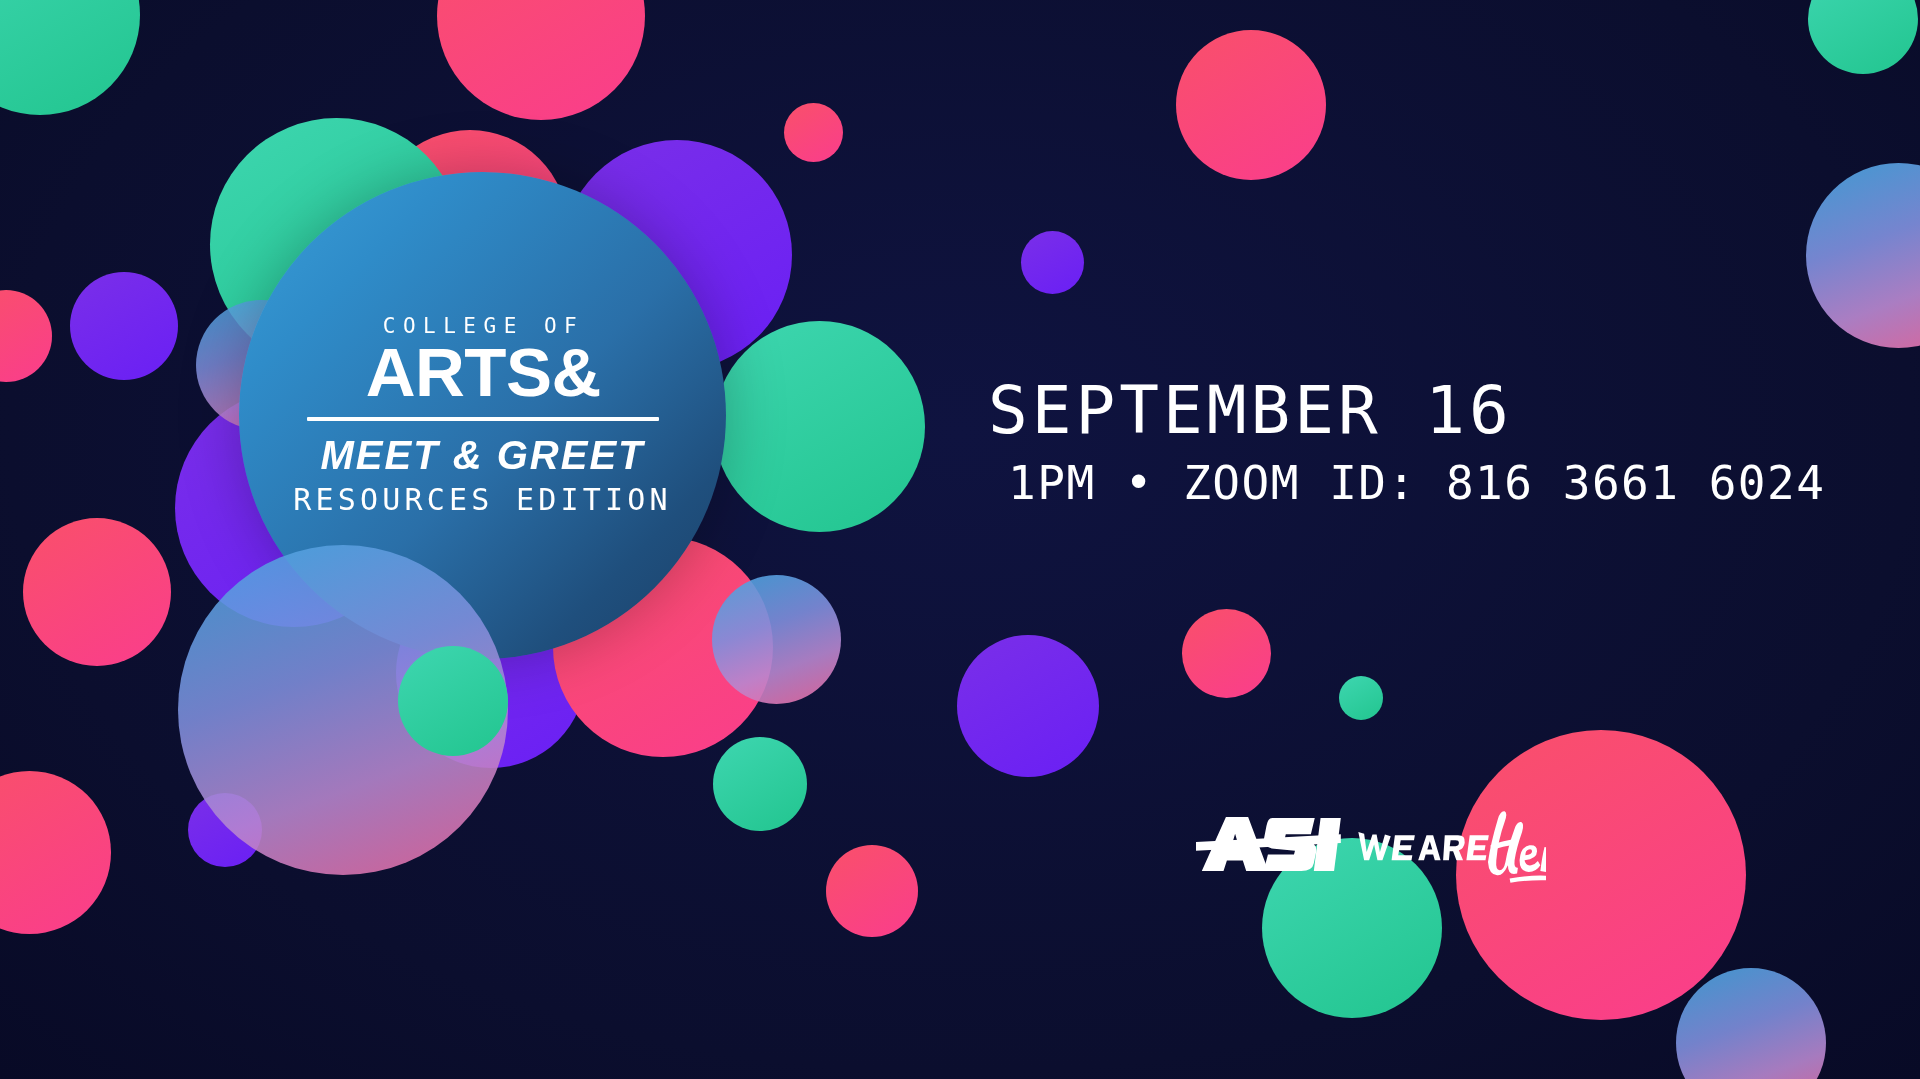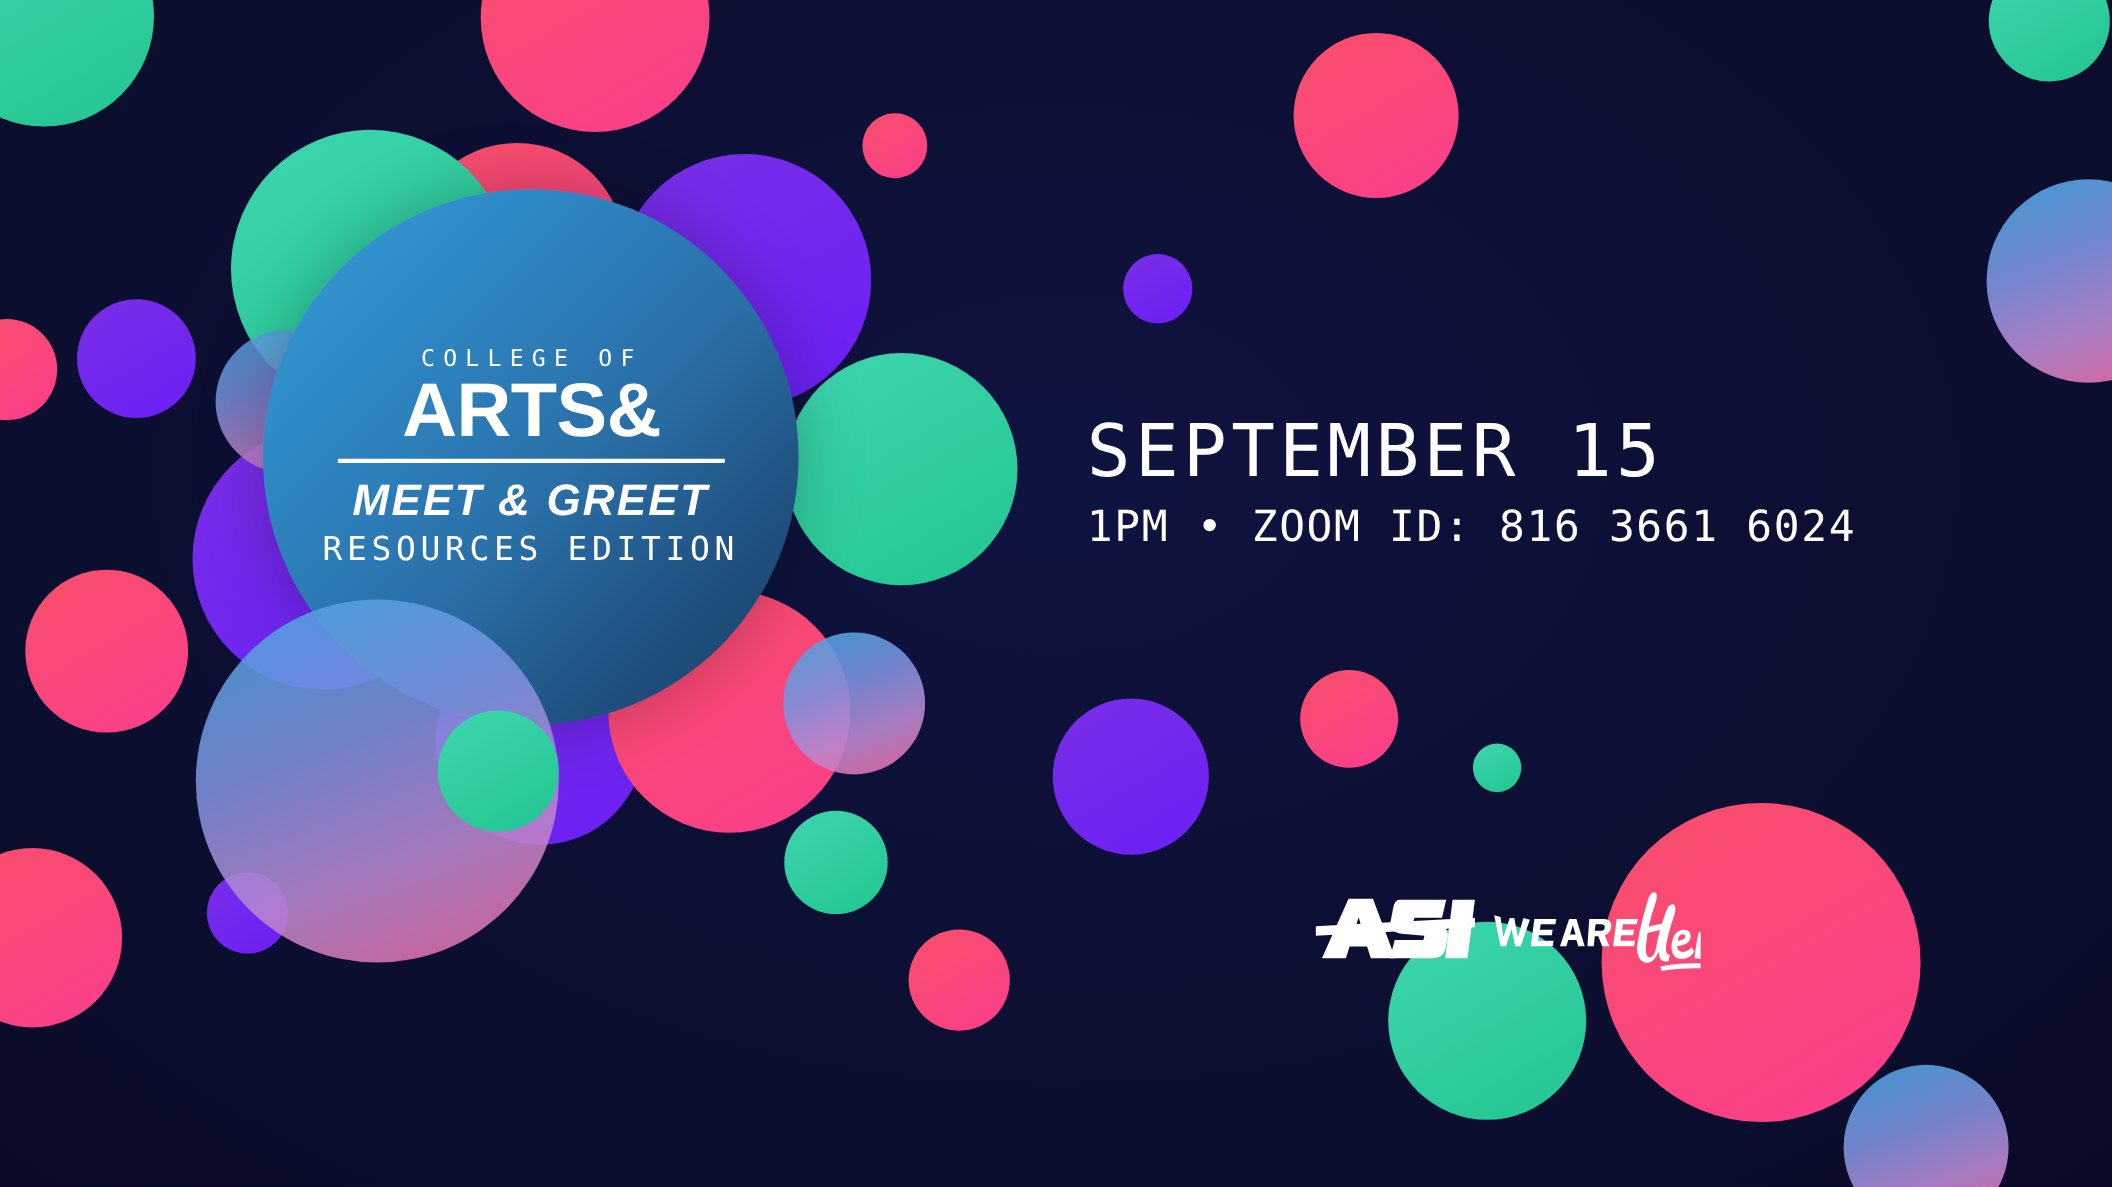--- a/index.html
+++ b/index.html
@@ -56,22 +56,22 @@
   #info-block{
     position:absolute;left:988px;top:378px;width:520px;z-index:60;color:#fff;
   }
   #event-date{
     font-family:"DejaVu Sans Mono", monospace;
     font-size:66px;font-weight:400;letter-spacing:4px;line-height:1;
     margin:0;white-space:nowrap;
   }
   #event-time{
     font-family:"DejaVu Sans Mono", monospace;
-    font-size:39px;font-weight:400;letter-spacing:1.5px;line-height:1;
-    margin:16px 0 0 0;white-space:nowrap;
+    font-size:46px;font-weight:400;letter-spacing:1.5px;line-height:1;
+    margin:16px 0 0 20px;white-space:nowrap;
   }
 
   
   #asi-lockup{
     position:absolute;left:1196px;top:786px;width:350px;height:90px;z-index:70;
     display:flex;align-items:flex-end;
   }
   #asi-mark{width:150px;height:64px;}
   #asi-tag{width:198px;height:84px;margin-left:14px;margin-bottom:-8px;}
 </style>
@@ -120,21 +120,21 @@
       <div class="l-big">
         <span>ARTS</span><span class="l-amp">&amp;</span>
       </div>
       <div id="rule"></div>
       <div class="l-meet">MEET &amp; GREET</div>
       <div class="l-res">RESOURCES EDITION</div>
     </div>
   </div>
 
   <div id="info-block">
-    <div id="event-date">SEPTEMBER 15</div>
+    <div id="event-date">SEPTEMBER 16</div>
     <div id="event-time">1PM • ZOOM ID: 816 3661 6024</div>
   </div>
 
   <div id="asi-lockup">
     <svg id="asi-mark" viewBox="0 0 300 128">
       <g fill="#ffffff">
         <path d="M62 8 L108 8 L150 120 L104 120 L97 98 L64 98 L57 120 L12 120 Z M73 70 L89 70 L81 43 Z"></path>
         <path d="M158 10 L246 10 L238 44 L186 44 L184 52 L228 56 Q250 58 249 80 L244 104 Q241 120 218 120 L140 120 L149 86 L203 86 L205 78 L162 74 Q140 72 141 52 L146 26 Q149 10 158 10 Z"></path>
         <path d="M258 10 L300 10 L286 120 L244 120 Z"></path>
         <path d="M0 60 L300 44 L300 62 L0 78 Z"></path>

